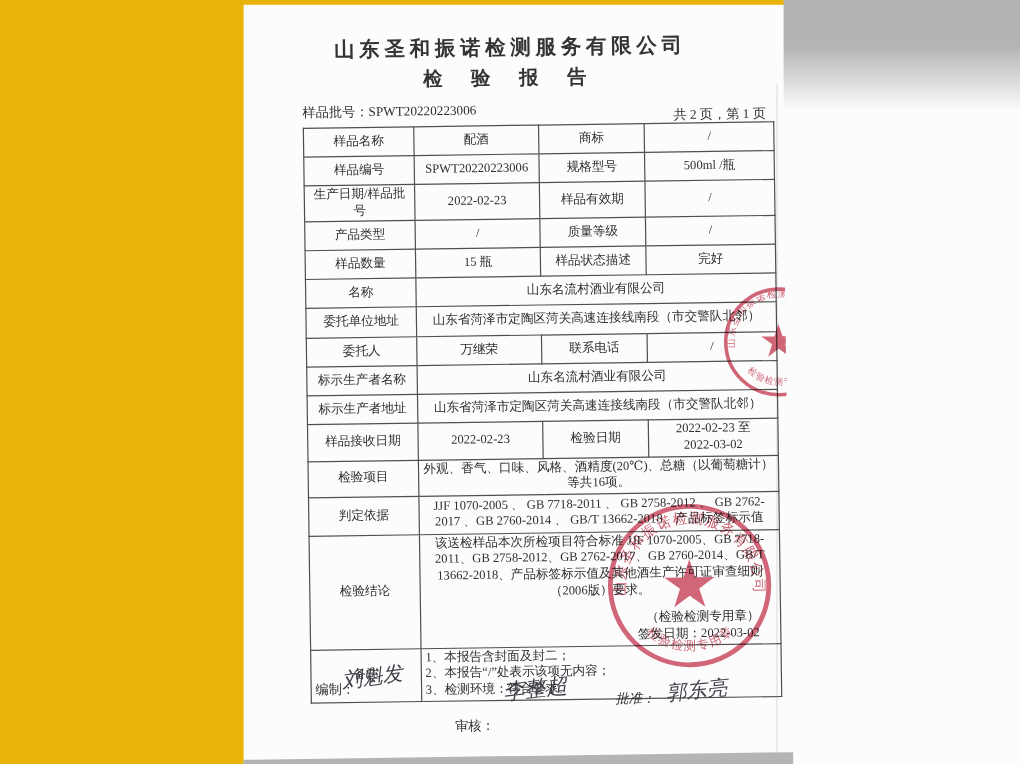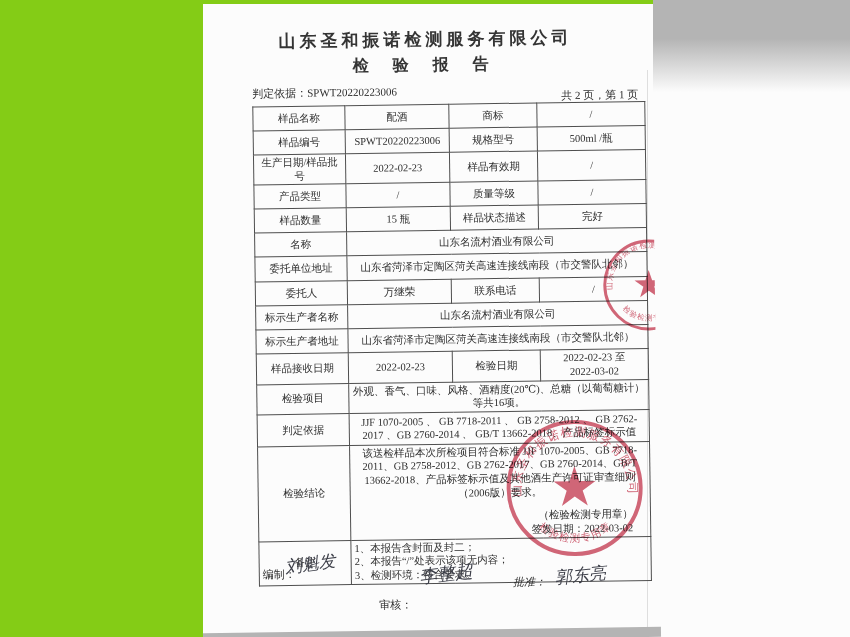--- a/index.html
+++ b/index.html
@@ -1,16 +1,16 @@
 <!DOCTYPE html>
 <html><head>
 <meta charset="utf-8">
 <style>
   html,body{margin:0;padding:0;}
-  .canvas{position:relative;width:850px;height:637px;background:#84cc16;overflow:hidden;
+  .canvas{position:relative;width:850px;height:637px;background:#eab308;overflow:hidden;
           font-family:"Liberation Serif","DejaVu Serif",serif;color:#2e2e2e;}
   .photo{position:absolute;left:203px;top:4px;width:647px;height:633px;background:#fcfcfc;}
   .shade-topright{position:absolute;left:653px;top:0;width:197px;height:92px;
           background:linear-gradient(to bottom,#b4b4b4 42%,rgba(180,180,180,0));}
   .page-edge{position:absolute;left:647px;top:70px;width:1px;height:567px;background:#dedede;}
   .shade-bottom{position:absolute;left:203px;top:630px;width:458px;height:10px;background:#b4b4b4;
           transform:rotate(-0.8deg);}
   .doc{position:absolute;left:203px;top:0;width:452px;height:637px;transform:rotate(-0.8deg);
        transform-origin:226px 300px;overflow:hidden;}
   .company-title{position:absolute;left:0;top:28px;width:100%;text-align:center;
@@ -39,21 +39,21 @@
 
 <div class="canvas">
   <div class="photo"></div>
   <div class="shade-topright"></div>
   <div class="page-edge"></div>
 
   <div class="doc">
 
     <div class="company-title">山东圣和振诺检测服务有限公司</div>
     <div class="report-title">检 验 报 告</div>
-    <div class="report-no"><span>判定依据：</span><span>SPWT20220223006</span></div>
+    <div class="report-no"><span>样品批号：</span><span>SPWT20220223006</span></div>
     <div class="pagination">共 2 页，第 1 页</div>
 
     <table class="rep">
       <colgroup>
           <col style="width:92px">
           <col style="width:104px">
           <col style="width:88px">
           <col style="width:108px">
         </colgroup>
       <tbody>

